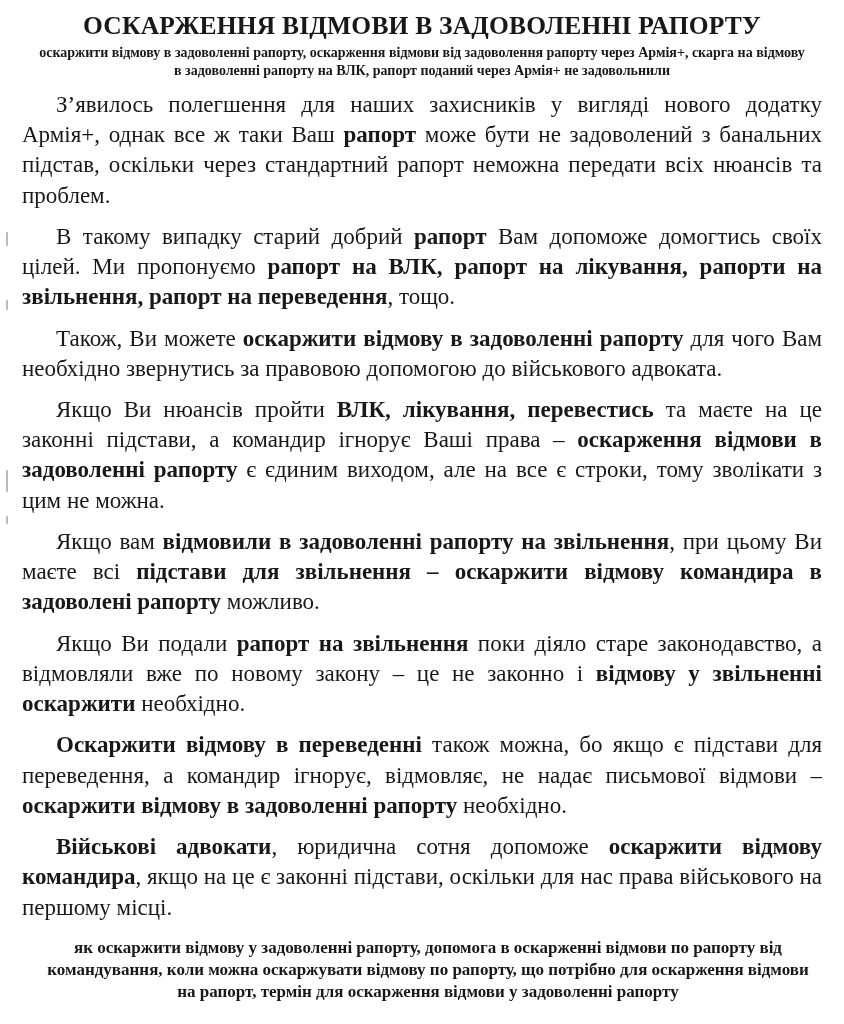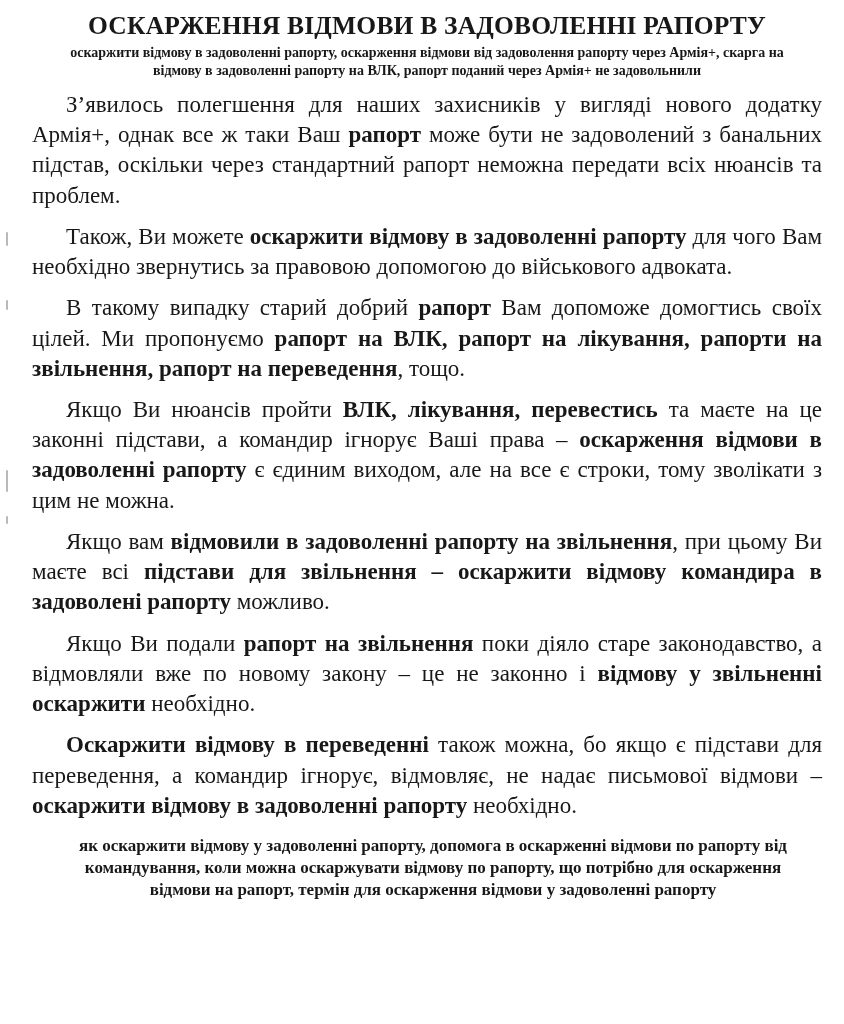--- a/index.html
+++ b/index.html
@@ -11,21 +11,21 @@
     width: 844px;
     height: 1024px;
     font-family: "Liberation Serif", serif;
     color: #181818;
     overflow: hidden;
   }
   .page {
     width: 844px;
     height: 1024px;
     box-sizing: border-box;
-    padding: 8px 22px 0 32px;
+    padding: 8px 22px 0 22px;
     position: relative;
   }
   .doc-title {
     text-align: center;
     font-size: 25.5px;
     font-weight: bold;
     letter-spacing: 0.2px;
     line-height: 1.08;
     margin: 4px 0 4px 0;
     white-space: nowrap;
@@ -85,23 +85,24 @@
       <i class="m3"></i>
       <i class="m4"></i>
   </div>
 
   <h1 class="doc-title">ОСКАРЖЕННЯ ВІДМОВИ В ЗАДОВОЛЕННІ РАПОРТУ</h1>
 
   <div class="lead">оскаржити відмову в задоволенні рапорту, оскарження відмови від задоволення рапорту через Армія+, скарга на відмову в задоволенні рапорту на ВЛК, рапорт поданий через Армія+ не задовольнили</div>
 
   <div>
     <p class="para"><span>З’явилось полегшення для наших захисників у вигляді нового додатку Армія+, однак все ж таки Ваш </span><span class="b">рапорт</span><span> може бути не задоволений з банальних підстав, оскільки через стандартний рапорт неможна передати всіх нюансів та проблем.</span></p>
+    <p class="para"><span>В такому випадку старий добрий </span><span class="b">рапорт</span><span> Вам допоможе домогтись своїх цілей. Ми пропонуємо </span><span class="b">рапорт на ВЛК, рапорт на лікування, рапорти на звільнення, рапорт на переведення</span><span>, тощо.</span></p>
     <p class="para"><span>Також, Ви можете </span><span class="b">оскаржити відмову в задоволенні рапорту</span><span> для чого Вам необхідно звернутись за правовою допомогою до військового адвоката.</span></p>
-    <p class="para"><span>В такому випадку старий добрий </span><span class="b">рапорт</span><span> Вам допоможе домогтись своїх цілей. Ми пропонуємо </span><span class="b">рапорт на ВЛК, рапорт на лікування, рапорти на звільнення, рапорт на переведення</span><span>, тощо.</span></p>
     <p class="para"><span>Якщо Ви нюансів пройти </span><span class="b">ВЛК, лікування, перевестись</span><span> та маєте на це законні підстави, а командир ігнорує Ваші права – </span><span class="b">оскарження відмови в задоволенні рапорту</span><span> є єдиним виходом, але на все є строки, тому зволікати з цим не можна.</span></p>
     <p class="para"><span>Якщо вам </span><span class="b">відмовили в задоволенні рапорту на звільнення</span><span>, при цьому Ви маєте всі </span><span class="b">підстави для звільнення – оскаржити відмову командира в задоволені рапорту</span><span> можливо.</span></p>
     <p class="para"><span>Якщо Ви подали </span><span class="b">рапорт на звільнення</span><span> поки діяло старе законодавство, а відмовляли вже по новому закону – це не законно і </span><span class="b">відмову у звільненні оскаржити</span><span> необхідно.</span></p>
     <p class="para"><span class="b">Оскаржити відмову в переведенні</span><span> також можна, бо якщо є підстави для переведення, а командир ігнорує, відмовляє, не надає письмової відмови – </span><span class="b">оскаржити відмову в задоволенні рапорту</span><span> необхідно.</span></p>
+    <p class="para"><span class="b">Військові адвокати</span><span>, юридична сотня допоможе </span><span class="b">оскаржити відмову командира</span><span>, якщо на це є законні підстави, оскільки для нас права військового на першому місці.</span></p>
   </div>
 
   <div class="footer-block">як оскаржити відмову у задоволенні рапорту, допомога в оскарженні відмови по рапорту від командування, коли можна оскаржувати відмову по рапорту, що потрібно для оскарження відмови на рапорт, термін для оскарження відмови у задоволенні рапорту</div>
 
 </div>
 
 </body></html>

